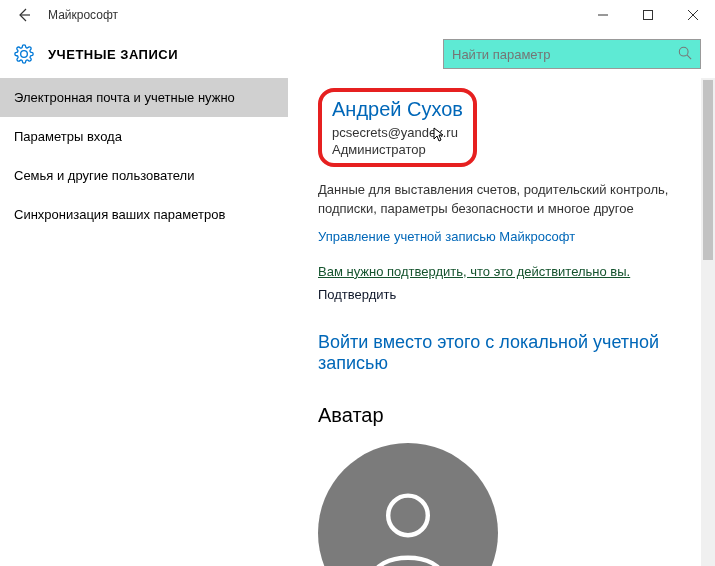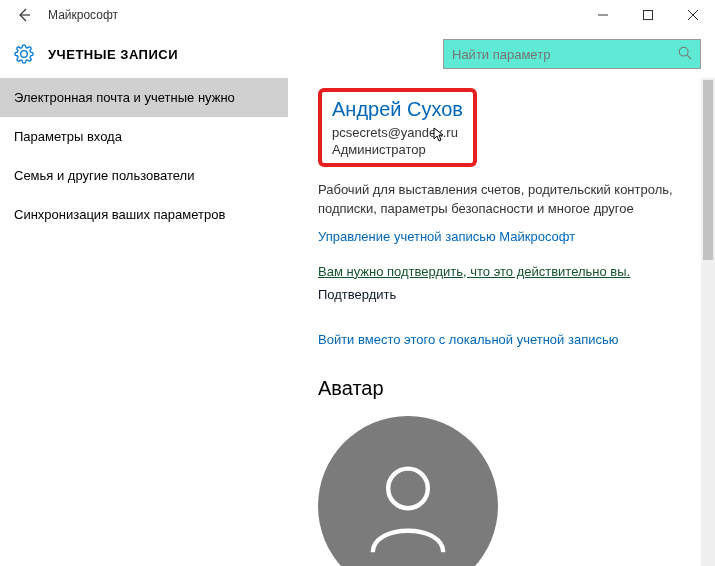--- a/index.html
+++ b/index.html
@@ -20,31 +20,31 @@
 
     .body { display: flex; height: calc(566px - 30px - 48px); }
     .sidebar { width: 288px; background: #fff; overflow-y: auto; }
     .sidebar-item { padding: 12px 14px; font-size: 13px; color: #000; cursor: default; }
     .sidebar-item.active { background: #d0d0d0; }
 
     .content { flex: 1; padding: 10px 30px 0 30px; overflow-y: auto; position: relative; }
     .scrollbar { position: absolute; right: 0; top: 0; bottom: 0; width: 14px; background: #f0f0f0; }
     .scrollbar-thumb { position: absolute; right: 2px; top: 2px; width: 10px; height: 180px; background: #c2c2c2; }
 
-    .highlight { border: 4px solid #e62020; border-radius: 6px; padding: 6px 10px 6px 10px; display: inline-block; margin-top: 0px; }
+    .highlight { border: 4px solid #e62020; border-radius: 16px; padding: 6px 10px 6px 10px; display: inline-block; margin-top: 0px; }
     .user-name { color: #0067b8; font-size: 20px; font-weight: 400; }
     .user-email { color: #333; font-size: 13px; margin-top: 4px; position: relative; }
     .cursor { position: absolute; right: 18px; top: 2px; }
     .user-role { color: #333; font-size: 13px; margin-top: 2px; }
 
     .desc { margin-top: 14px; color: #333; font-size: 13px; line-height: 1.45; }
     .link { color: #0067b8; font-size: 13px; margin-top: 10px; display: block; }
     .para { margin-top: 20px; color: #14532d; font-size: 13px; text-decoration: underline; }
     .link2 { color: #0f172a; font-size: 13px; margin-top: 8px; display: block; }
-    .link3 { color: #0067b8; font-size: 13px; margin-top: 30px; display: block; }
+    .link3 { color: #0067b8; font-size: 18px; margin-top: 30px; display: block; }
 
     .avatar-title { font-size: 20px; color: #000; margin-top: 30px; font-weight: 400; }
     .avatar { width: 180px; height: 180px; border-radius: 50%; background: #7b7b7b; margin-top: 16px; display: flex; align-items: center; justify-content: center; }
     .avatar svg { width: 110px; height: 110px; }
   </style>
 </head>
 <body>
 
 <div class="titlebar">
   <div class="back-btn">
@@ -108,21 +108,21 @@
         <span>pcsecrets@yandex.ru</span>
         <span class="cursor">
           <svg width="12" height="16" viewBox="0 0 12 16">
               <path d="M1 1 L1 12 L4 9 L6 14 L8 13 L6 8 L10 8 Z" fill="#fff" stroke="#000" stroke-width="1"></path>
             </svg>
         </span>
       </div>
       <div class="user-role">Администратор</div>
     </div>
 
-    <div class="desc">Рабочий для выставления счетов, родительский контроль, подписки, параметры безопасности и многое другое</div>
+    <div class="desc">Данные для выставления счетов, родительский контроль, подписки, параметры безопасности и многое другое</div>
     <a class="link">Управление учетной записью Майкрософт</a>
 
     <div class="para">Вам нужно подтвердить, что это действительно вы.</div>
     <a class="link2">Подтвердить</a>
 
     <a class="link3">Войти вместо этого с локальной учетной записью</a>
 
     <div class="avatar-title">Аватар</div>
     <div class="avatar">
       <svg viewBox="0 0 100 100">

